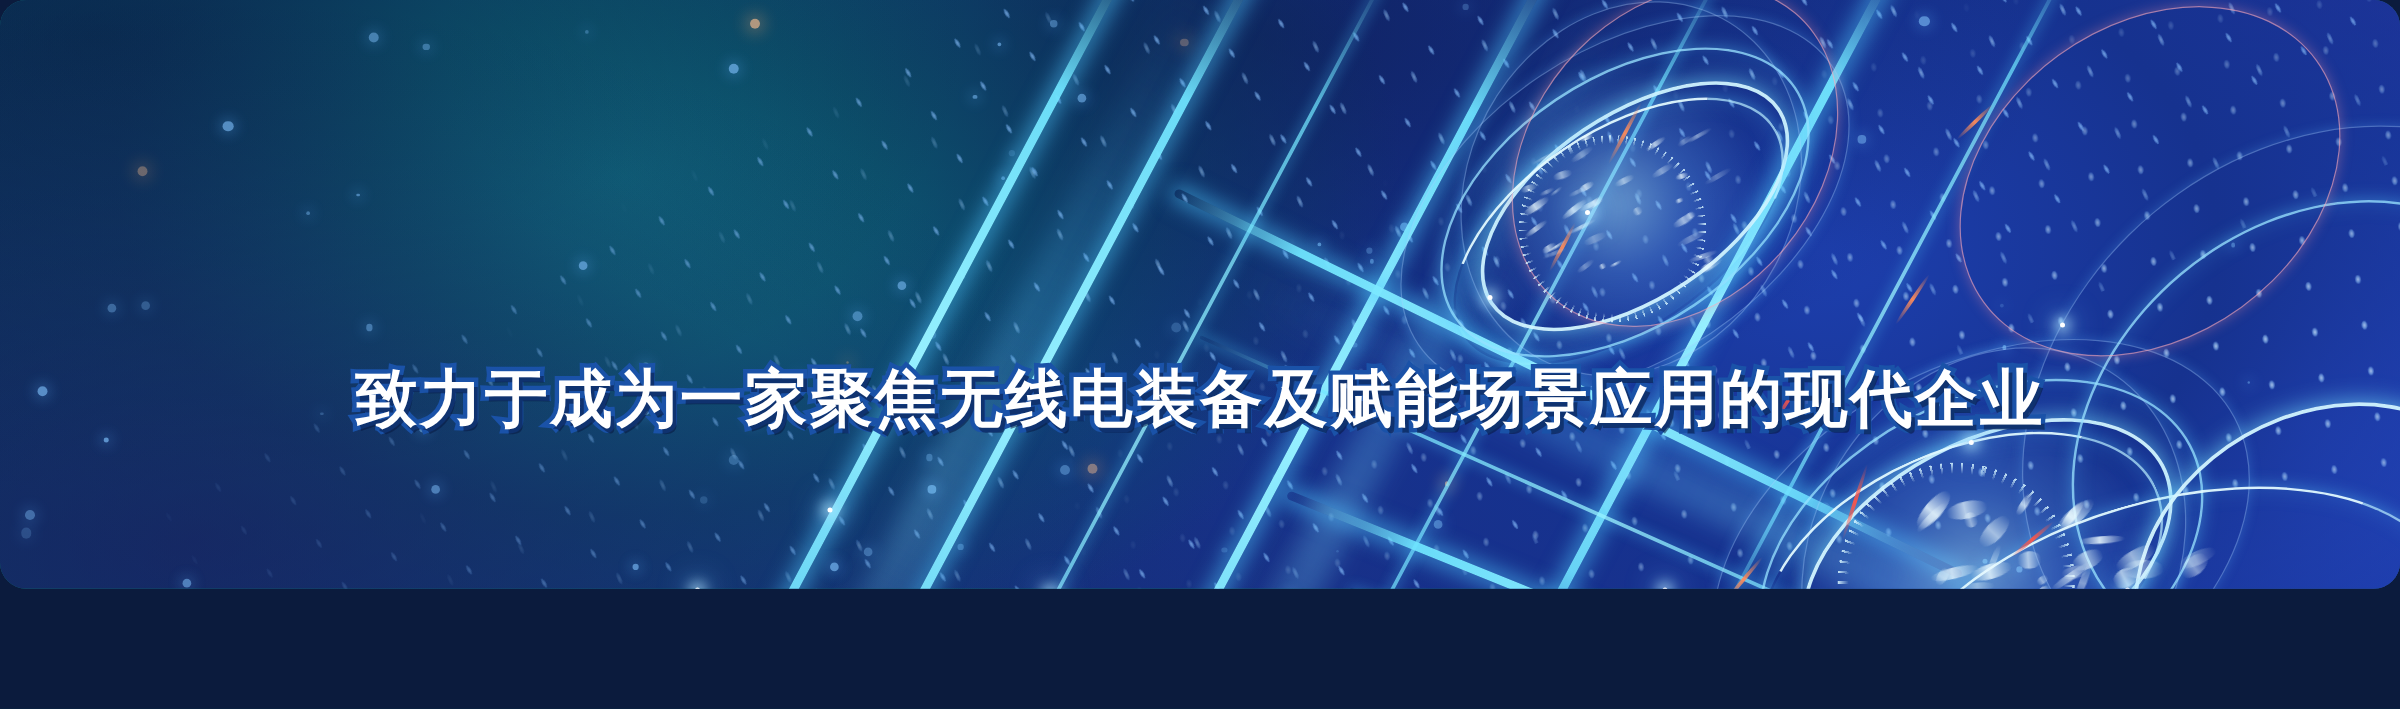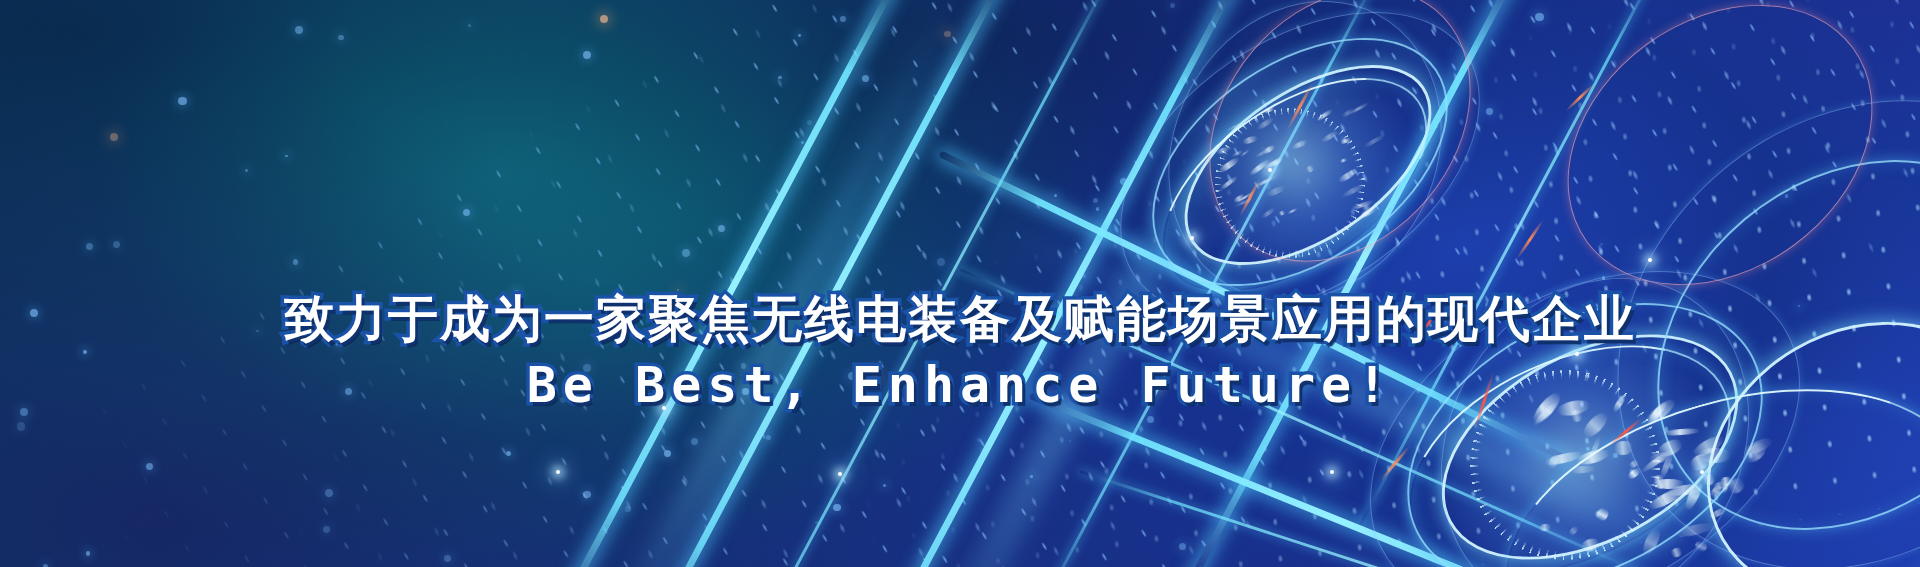--- a/index.html
+++ b/index.html
@@ -6,23 +6,24 @@
   * { margin:0; padding:0; box-sizing:border-box; }
   html,body {
     width:1920px; height:567px;
     background:#0b1b3d;
     overflow:hidden;
     font-family:"Liberation Sans", sans-serif;
   }
 
   #banner{
     position:relative;
-    width:1920px; height:567px;
+    width:1920px; height:471px;
     overflow:hidden;
     background:#0f766e;
+    border-radius:21px;
   }
 
   
   .bg-base{
     position:absolute; inset:0;
     background:
       radial-gradient(ellipse 780px 520px at 26% 30%, #10788a 0%, #0d6078 26%, rgba(13,72,110,0.75) 52%, rgba(16,52,105,0) 80%),
       radial-gradient(ellipse 900px 700px at 76% 42%, #1d3fae 0%, #16328f 35%, rgba(20,44,120,0) 75%),
       radial-gradient(ellipse 700px 620px at 96% 72%, #2b4fd6 0%, #1c3ba8 38%, rgba(24,52,140,0) 76%),
       linear-gradient(118deg, #0c3a63 0%, #0d3d72 16%, #123a80 34%, #16307f 52%, #1a2f86 68%, #222a8e 82%, #2a2f97 100%);
@@ -416,16 +417,15 @@
       <div class="sparkle" style="left: 1648px; top: 258px;"></div>
       <div class="sparkle" style="left: 1575px; top: 352px;"></div>
       <div class="sparkle" style="left: 1700px; top: 470px;"></div>
       <div class="sparkle" style="left: 556px; top: 470px;"></div>
       <div class="sparkle" style="left: 838px; top: 472px;"></div>
       <div class="sparkle" style="left: 662px; top: 406px;"></div>
     </div>
 
   <div class="copy">
     <div class="headline-cn">致力于成为一家聚焦无线电装备及赋能场景应用的现代企业</div>
-    <div class="headline-en">Be Best, Enhance Future!</div>
   </div>
 
 </div>
 
 </body></html>

